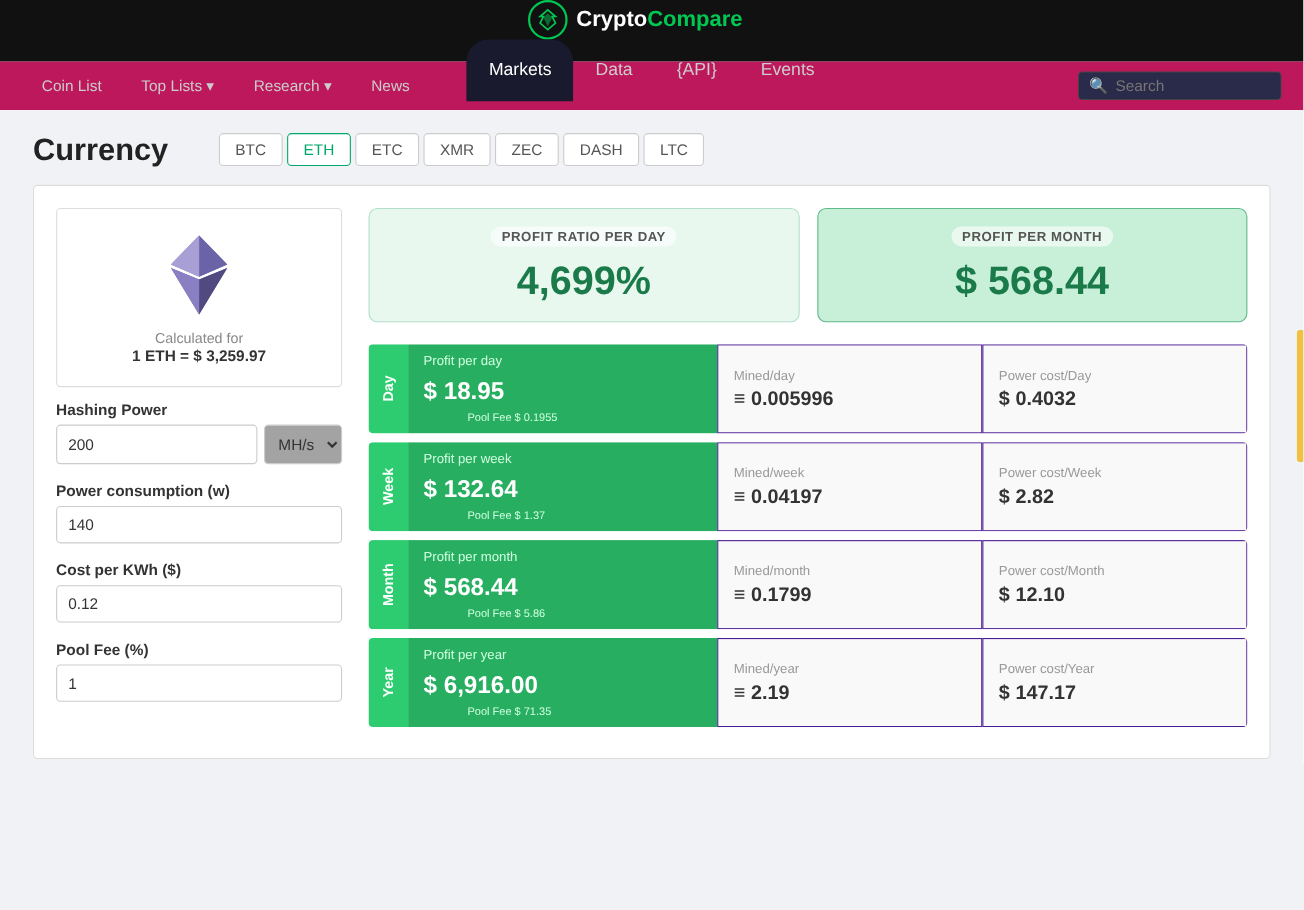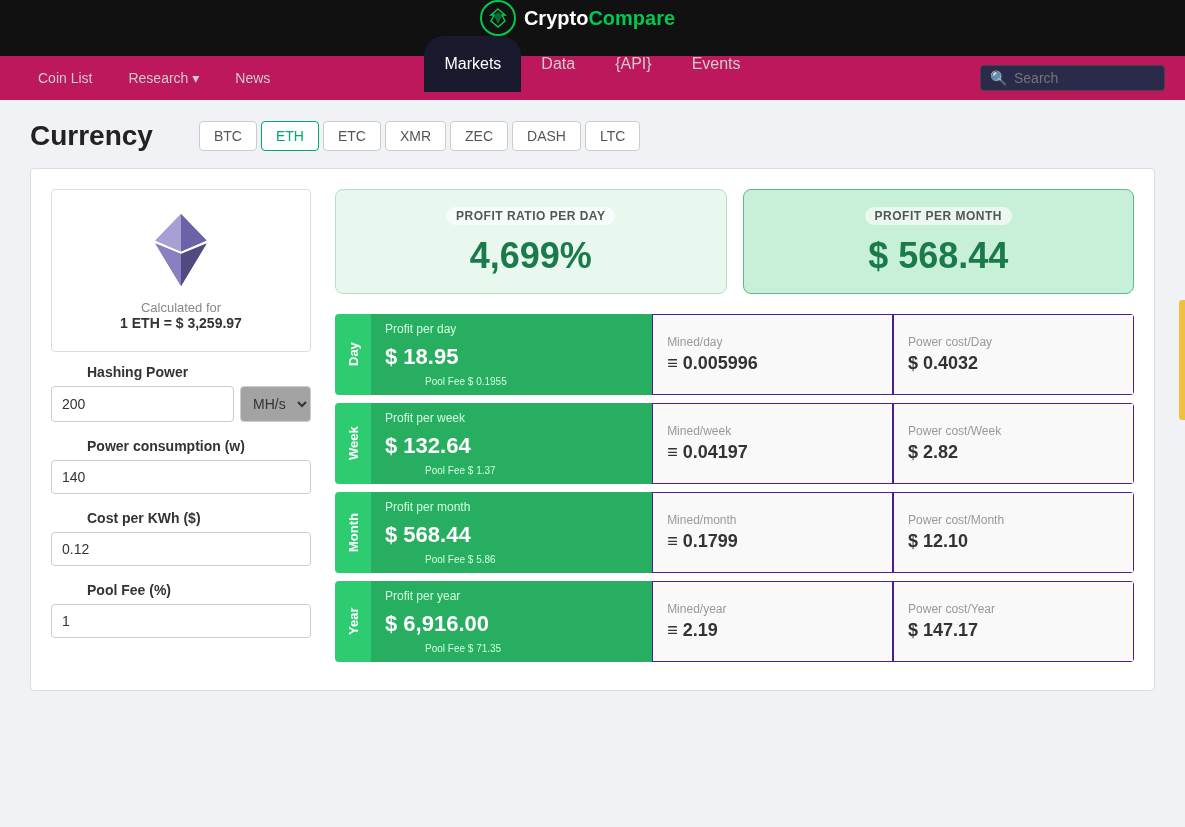--- a/index.html
+++ b/index.html
@@ -165,21 +165,20 @@
 
     .form-group {
       margin-bottom: 16px;
     }
     .form-label {
       font-size: 14px;
       font-weight: bold;
       color: #333;
       margin-bottom: 6px;
       display: block;
-      margin-left: 36px;
     }
     .form-row {
       display: flex;
       gap: 6px;
     }
     .form-input {
       border: 1px solid #ccc;
       border-radius: 4px;
       padding: 8px 10px;
       font-size: 14px;
@@ -336,20 +335,21 @@
   <div class="nav-items">
     <a class="nav-item markets-active">Markets</a>
     <a class="nav-item">Data</a>
     <a class="nav-item">{API}</a>
     <a class="nav-item">Events</a>
   </div>
 </nav>
 
 <nav class="secondary-nav">
   <div class="sec-nav-item">Coin List</div>
+  <div class="sec-nav-item">Top Lists ▾</div>
   <div class="sec-nav-item">Research ▾</div>
   <div class="sec-nav-item">News</div>
   <div class="search-box">
     <span class="search-icon-sym">🔍</span>
     <input type="text" placeholder="Search" style="">
   </div>
 </nav>
 
 <div class="page-content page-wrapper">
 

